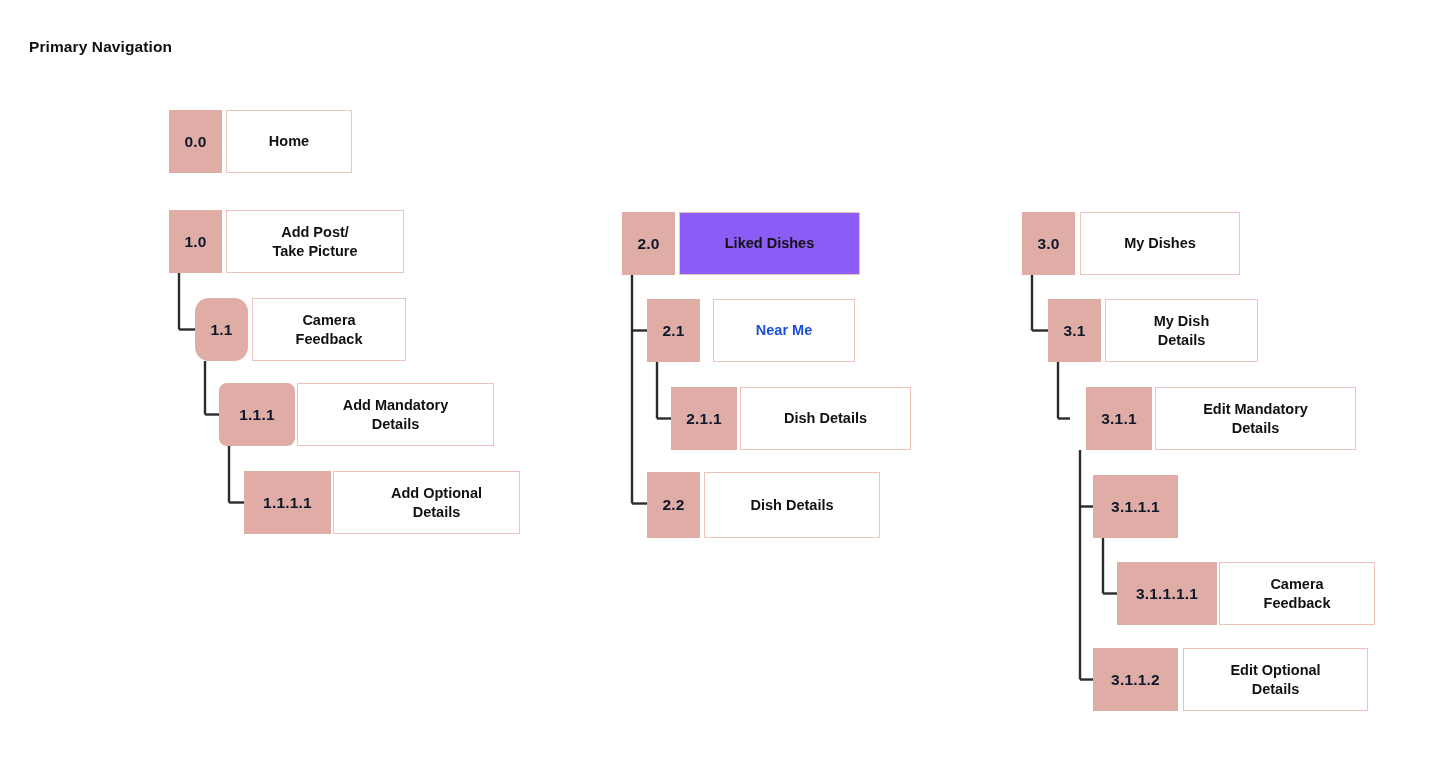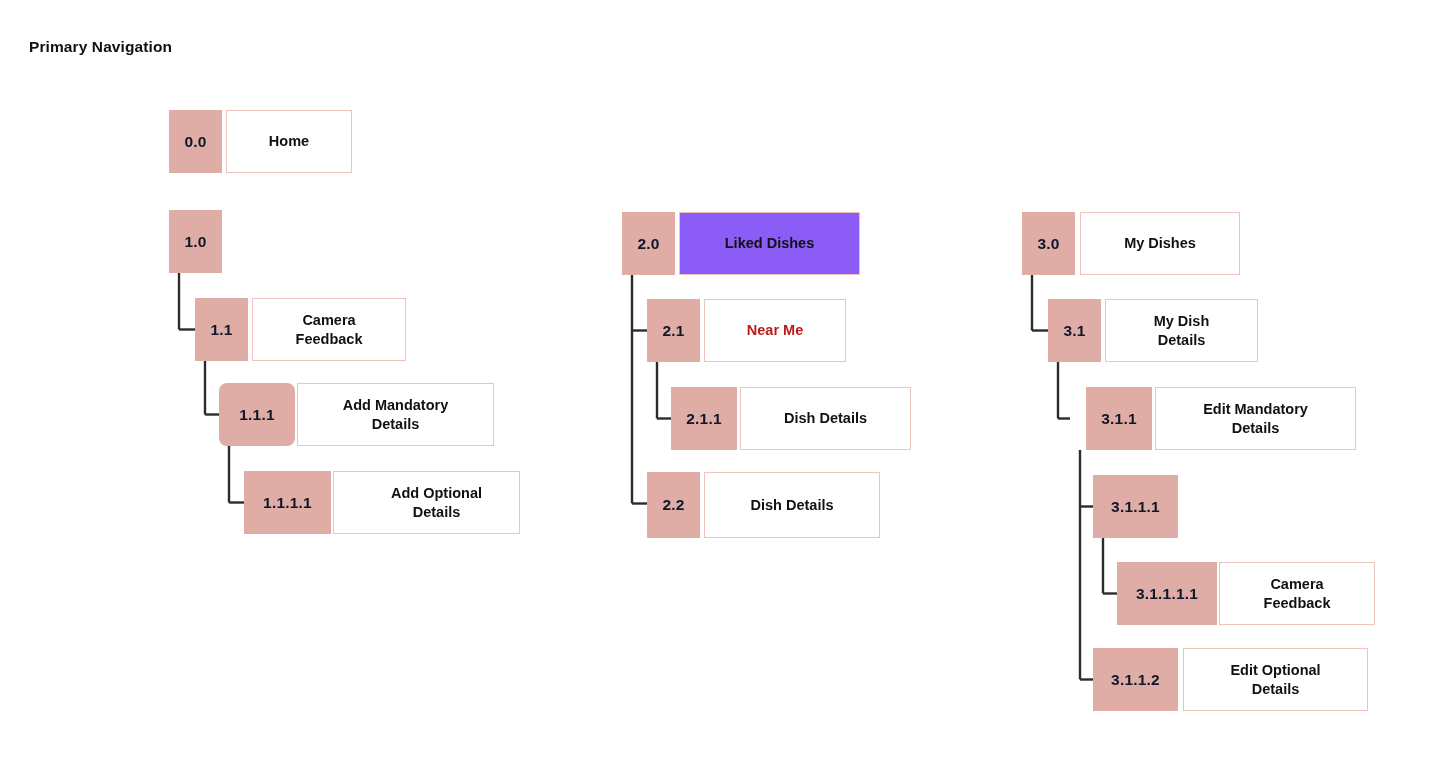--- a/index.html
+++ b/index.html
@@ -104,43 +104,45 @@
       <line x1="1103" y1="538" x2="1103" y2="593.5" stroke="#2b2b2b" stroke-width="2.4"></line>
     </svg>
 
   <div id="nodes">
       <div class="node" style="left: 169px; top: 110px; width: 183px; height: 63px;">
         <div class="node-code" style="width: 53px; background: rgb(223, 173, 166);">0.0</div>
         <div class="node-label" style="width: 126px; margin-left: 4px; border-color: rgb(238, 195, 189); background: rgb(255, 255, 255); color: rgb(17, 17, 17);">Home</div>
       </div>
       <div class="node" style="left: 169px; top: 210px; width: 235px; height: 63px;">
         <div class="node-code" style="width: 53px; background: rgb(223, 173, 166);">1.0</div>
+        <div class="node-label" style="width: 178px; margin-left: 4px; border-color: rgb(238, 195, 189); background: rgb(255, 255, 255); color: rgb(17, 17, 17);">Add Post/
+Take Picture</div>
       </div>
       <div class="node" style="left: 195px; top: 298px; width: 211px; height: 63px;">
-        <div class="node-code" style="width: 53px; background: rgb(223, 173, 166);">1.1</div>
+        <div class="node-code" style="width: 53px; background: rgb(223, 173, 166); border-radius: 14px;">1.1</div>
         <div class="node-label" style="width: 154px; margin-left: 4px; border-color: rgb(238, 195, 189); background: rgb(255, 255, 255); color: rgb(17, 17, 17);">Camera
 Feedback</div>
       </div>
       <div class="node" style="left: 219px; top: 383px; width: 268px; height: 63px;">
         <div class="node-code" style="width: 76px; background: rgb(223, 173, 166); border-radius: 8px;">1.1.1</div>
         <div class="node-label" style="width: 197px; margin-left: 2px; border-color: rgb(238, 195, 189); background: rgb(255, 255, 255); color: rgb(17, 17, 17);">Add Mandatory
 Details</div>
       </div>
       <div class="node" style="left: 244px; top: 471px; width: 276px; height: 63px;">
         <div class="node-code" style="width: 87px; background: rgb(223, 173, 166);">1.1.1.1</div>
         <div class="node-label" style="width: 187px; margin-left: 2px; border-color: rgb(238, 195, 189); background: rgb(255, 255, 255); color: rgb(17, 17, 17); padding-left: 30px;">Add Optional
 Details</div>
       </div>
       <div class="node" style="left: 622px; top: 212px; width: 238px; height: 63px;">
         <div class="node-code" style="width: 53px; background: rgb(223, 173, 166);">2.0</div>
         <div class="node-label" style="width: 181px; margin-left: 4px; border-color: rgb(238, 195, 189); background: #8b5cf6; color: rgb(17, 17, 17);">Liked Dishes</div>
       </div>
       <div class="node" style="left: 647px; top: 299px; width: 199px; height: 63px;">
         <div class="node-code" style="width: 53px; background: rgb(223, 173, 166);">2.1</div>
-        <div class="node-label" style="width: 142px; margin-left: 4px; border-color: rgb(238, 195, 189); background: rgb(255, 255, 255); color: #b91c1c;">Near Me</div>
+        <div class="node-label" style="width: 142px; margin-left: 13px; border-color: rgb(238, 195, 189); background: rgb(255, 255, 255); color: #1d4ed8;">Near Me</div>
       </div>
       <div class="node" style="left: 671px; top: 387px; width: 240px; height: 63px;">
         <div class="node-code" style="width: 66px; background: rgb(223, 173, 166);">2.1.1</div>
         <div class="node-label" style="width: 171px; margin-left: 3px; border-color: rgb(238, 195, 189); background: rgb(255, 255, 255); color: rgb(17, 17, 17);">Dish Details</div>
       </div>
       <div class="node" style="left: 647px; top: 472px; width: 233px; height: 66px;">
         <div class="node-code" style="width: 53px; background: rgb(223, 173, 166);">2.2</div>
         <div class="node-label" style="width: 176px; margin-left: 4px; border-color: rgb(238, 195, 189); background: rgb(255, 255, 255); color: rgb(17, 17, 17);">Dish Details</div>
       </div>
       <div class="node" style="left: 1022px; top: 212px; width: 218px; height: 63px;">

